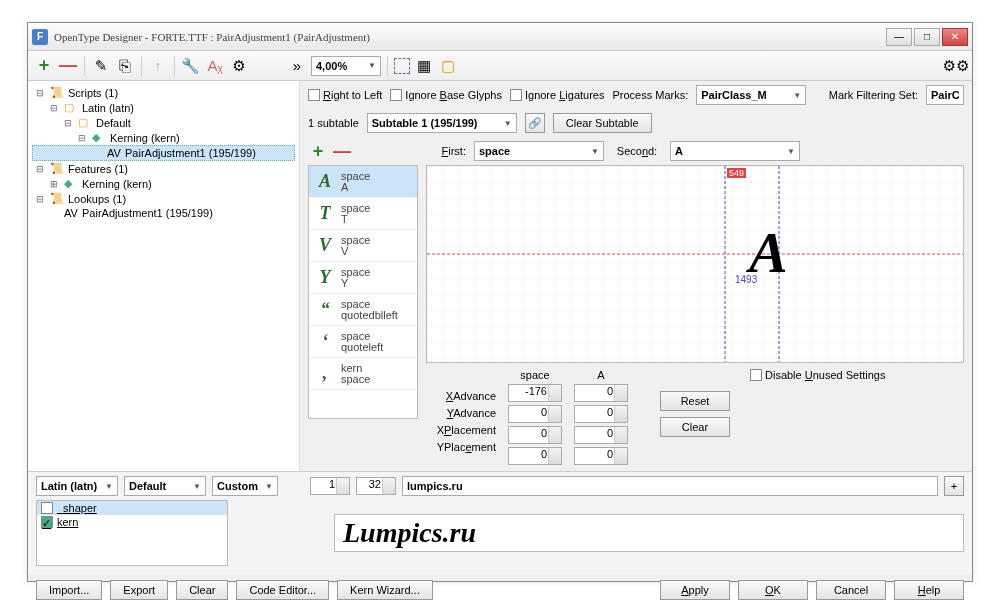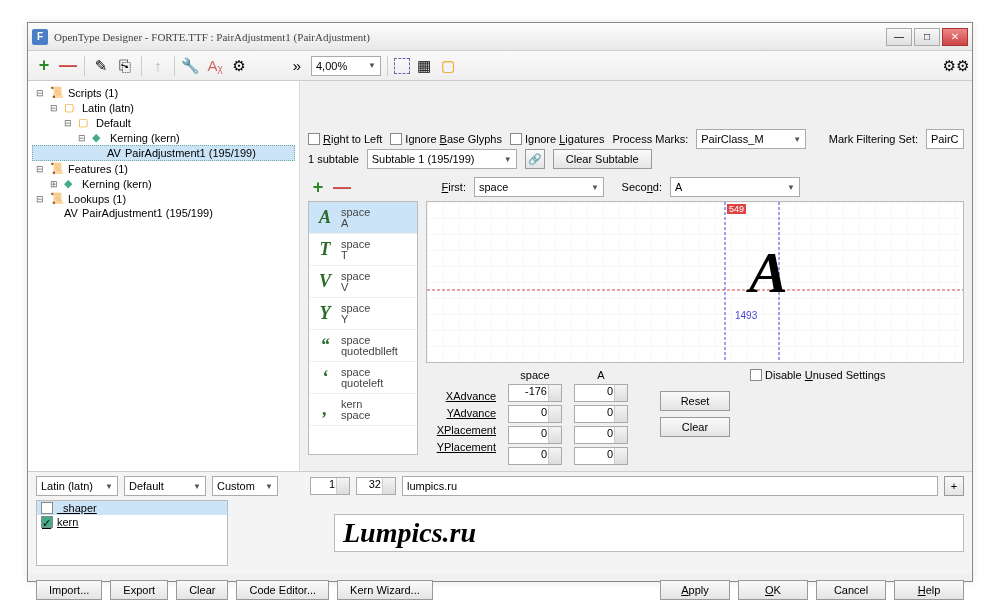--- a/index.html
+++ b/index.html
@@ -16,41 +16,41 @@
 .tb-sep { width: 1px; height: 20px; background: #ccc; margin: 0 2px; }
 .tb-plus { color: #2a8a2a; font-weight: bold; font-size: 18px; }
 .tb-minus { color: #c44; font-weight: bold; font-size: 18px; }
 .main { display: flex; height: 390px; }
 .left { width: 272px; border-right: 1px solid #ddd; background: #fff; padding: 4px; overflow: auto; }
 .tree-item { padding: 1px 0 1px 4px; display: flex; align-items: center; gap: 4px; cursor: default; }
 .tree-toggle { width: 10px; color: #666; font-size: 9px; }
 .tree-icon { width: 14px; display: inline-block; font-size: 11px; }
 .tree-item.selected { background: #cce4f7; border: 1px dotted #7aa; }
 .right { flex: 1; display: flex; flex-direction: column; }
-.right-top { padding: 4px 8px; display: flex; flex-direction: column; gap: 0; margin-top: 44px; }
+.right-top { padding: 4px 8px; display: flex; flex-direction: column; gap: 8px; }
 .row { display: flex; align-items: center; gap: 8px; }
-.combo { border: 1px solid #aaa; background: #fff; padding: 1px 4px; display: flex; align-items: center; justify-content: space-between; height: 20px; }
+.combo { border: 1px solid #aaa; background: #fff; padding: 1px 4px; display: flex; align-items: center; justify-content: space-between; height: 20px; font-weight: bold; }
 .combo .arrow { font-size: 8px; color: #555; }
 .chk { display: flex; align-items: center; gap: 3px; }
 .chk-box { width: 12px; height: 12px; border: 1px solid #888; background: #fff; }
 .btn { border: 1px solid #999; background: linear-gradient(#fafafa,#e4e4e4); padding: 2px 12px; height: 20px; display: flex; align-items: center; }
 .right-mid { flex: 1; display: flex; padding: 4px 8px 0; gap: 8px; }
 .pair-list { width: 110px; border: 1px solid #bbb; background: #fff; overflow: auto; }
 .pair-row { display: flex; align-items: center; height: 32px; border-bottom: 1px solid #eee; }
 .pair-glyph { width: 32px; text-align: center; font-family: 'Brush Script MT', cursive; color: #2a6b2a; font-size: 18px; font-style: italic; font-weight: bold; }
 .pair-names { flex: 1; font-size: 10px; color: #444; line-height: 11px; padding-right: 4px; }
 .pair-row.sel { background: #cce4f7; }
 .preview-area { flex: 1; display: flex; flex-direction: column; }
 .preview-head { display: flex; gap: 8px; align-items: center; margin-bottom: 4px; }
 .preview-canvas { flex: 1; border: 1px solid #bbb; background: #fff; position: relative; overflow: hidden; }
 .grid-lines { position: absolute; inset: 0; }
 .glyph-preview { position: absolute; left: 50%; top: 44%; transform: translate(-50%,-50%); font-family: 'Brush Script MT', cursive; font-size: 58px; font-weight: bold; font-style: italic; color: #000; }
 .metrics-table { display: flex; gap: 12px; padding: 6px 0; align-items: flex-start; }
 .metrics-col { display: flex; flex-direction: column; gap: 3px; }
-.metrics-label { text-align: right; width: 70px; padding-top: 2px; text-decoration: underline; }
+.metrics-label { text-align: right; width: 70px; padding-top: 2px; }
 .spinner { width: 54px; height: 18px; border: 1px solid #aaa; background: #fff; text-align: right; padding: 0 14px 0 2px; position: relative; }
 .spinner::after { content: ''; position: absolute; right: 0; top: 0; width: 12px; height: 100%; border-left: 1px solid #ccc; background: linear-gradient(#f4f4f4,#ddd); }
 .bottom { border-top: 1px solid #ccc; padding: 4px 8px; background: #f4f4f4; }
 .bottom-row { display: flex; align-items: center; gap: 6px; margin-bottom: 4px; }
 .preview-text { border: 1px solid #bbb; background: #fff; flex: 1; height: 44px; padding: 2px 8px; font-family: 'Brush Script MT', cursive; font-size: 28px; font-style: italic; font-weight: bold; }
 .decomp { border: 1px solid #bbb; background: #fff; flex: 1; height: 20px; padding: 2px 6px; color: #555; }
 .footer-btns { display: flex; gap: 8px; padding: 6px 8px; }
 .footer-btns .spacer { flex: 1; }
 .list-box { border: 1px solid #bbb; background: #fff; height: 66px; width: 192px; text-decoration: underline; }
 .list-item { padding: 1px 4px; display: flex; align-items: center; gap: 4px; }
@@ -243,21 +243,21 @@
           </div>
         </div>
 
         <div class="preview-area">
           <div class="preview-head">
             <span style="width:40px;text-align:right"><u>F</u>irst:</span>
             <div class="combo" style="width:130px">
                 <span>space</span>
                 <span class="arrow">▼</span>
               </div>
-            <span style="width:50px;text-align:right">Seco<u>n</u>d:</span>
+            <span style="width:50px;text-align:center">Seco<u>n</u>d:</span>
             <div class="combo" style="width:130px">
                 <span>A</span>
                 <span class="arrow">▼</span>
               </div>
           </div>
           <div class="preview-canvas" style="height:140px">
             <svg class="grid-lines" width="100%" height="100%">
               <defs>
                   <pattern id="g" width="16" height="16" patternUnits="userSpaceOnUse">
                     <path d="M16 0H0V16" fill="none" stroke="#eee"></path>

